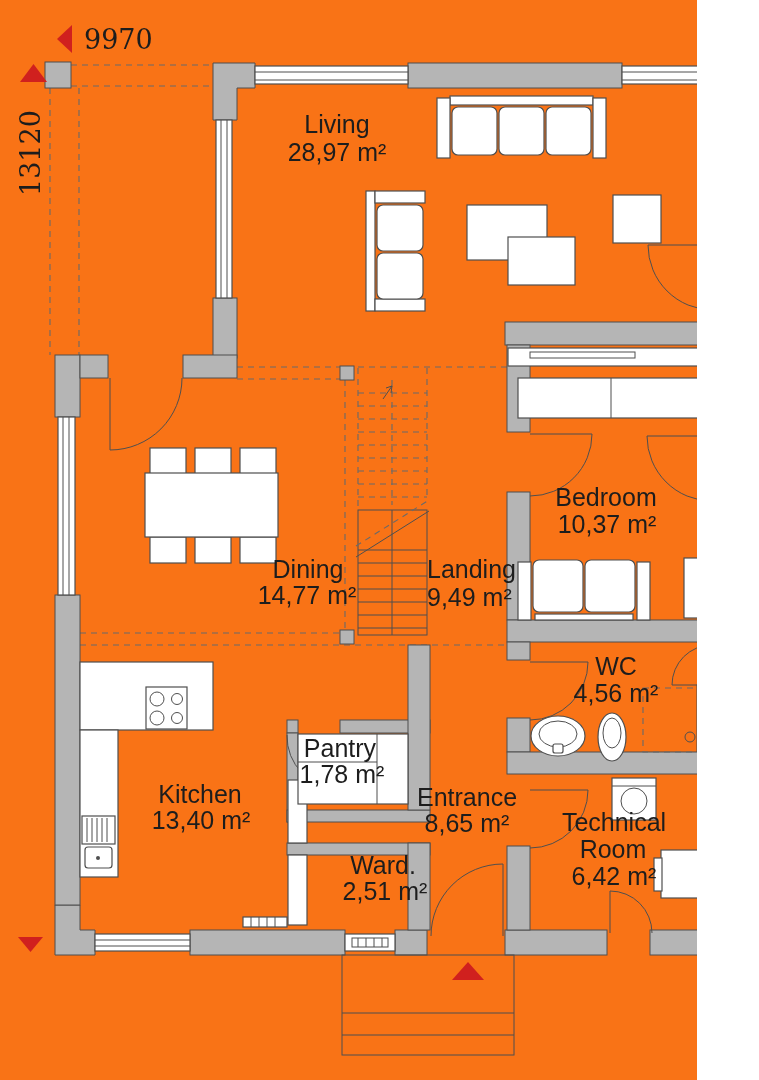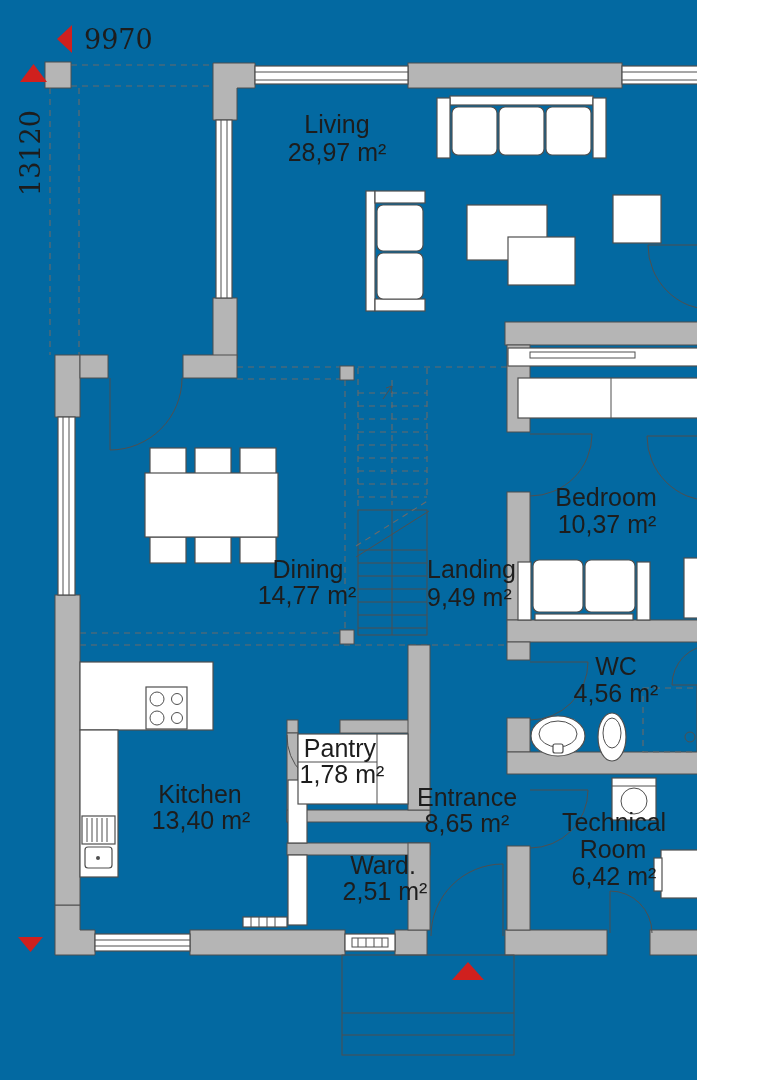--- a/index.html
+++ b/index.html
@@ -1,16 +1,16 @@
 <!DOCTYPE html>
 <html><head>
 <meta charset="utf-8">
 <style>
   html,body{margin:0;padding:0;background:#ffffff;}
-  .stage{position:relative;width:697px;height:1080px;background:#0369a1;overflow:hidden;
+  .stage{position:relative;width:697px;height:1080px;background:#f97316;overflow:hidden;
          font-family:"Liberation Sans", sans-serif;}
   svg{display:block}
   text{fill:#1d1d1d;}
   .room-name,.room-area{font-family:"Liberation Sans", sans-serif;font-size:25px;}
   .dim-text{font-family:"DejaVu Serif", serif;font-size:27px;letter-spacing:0px;}
   .wallstroke{stroke:#4f4f4f;stroke-width:1;}
   .furn{fill:#ffffff;stroke:#4f4f4f;stroke-width:1.2;}
   .thin{stroke:#4f4f4f;stroke-width:1;fill:none;}
   .dashed{stroke:#6a6a6a;stroke-width:1.1;fill:none;stroke-dasharray:6 5;}
 </style>

